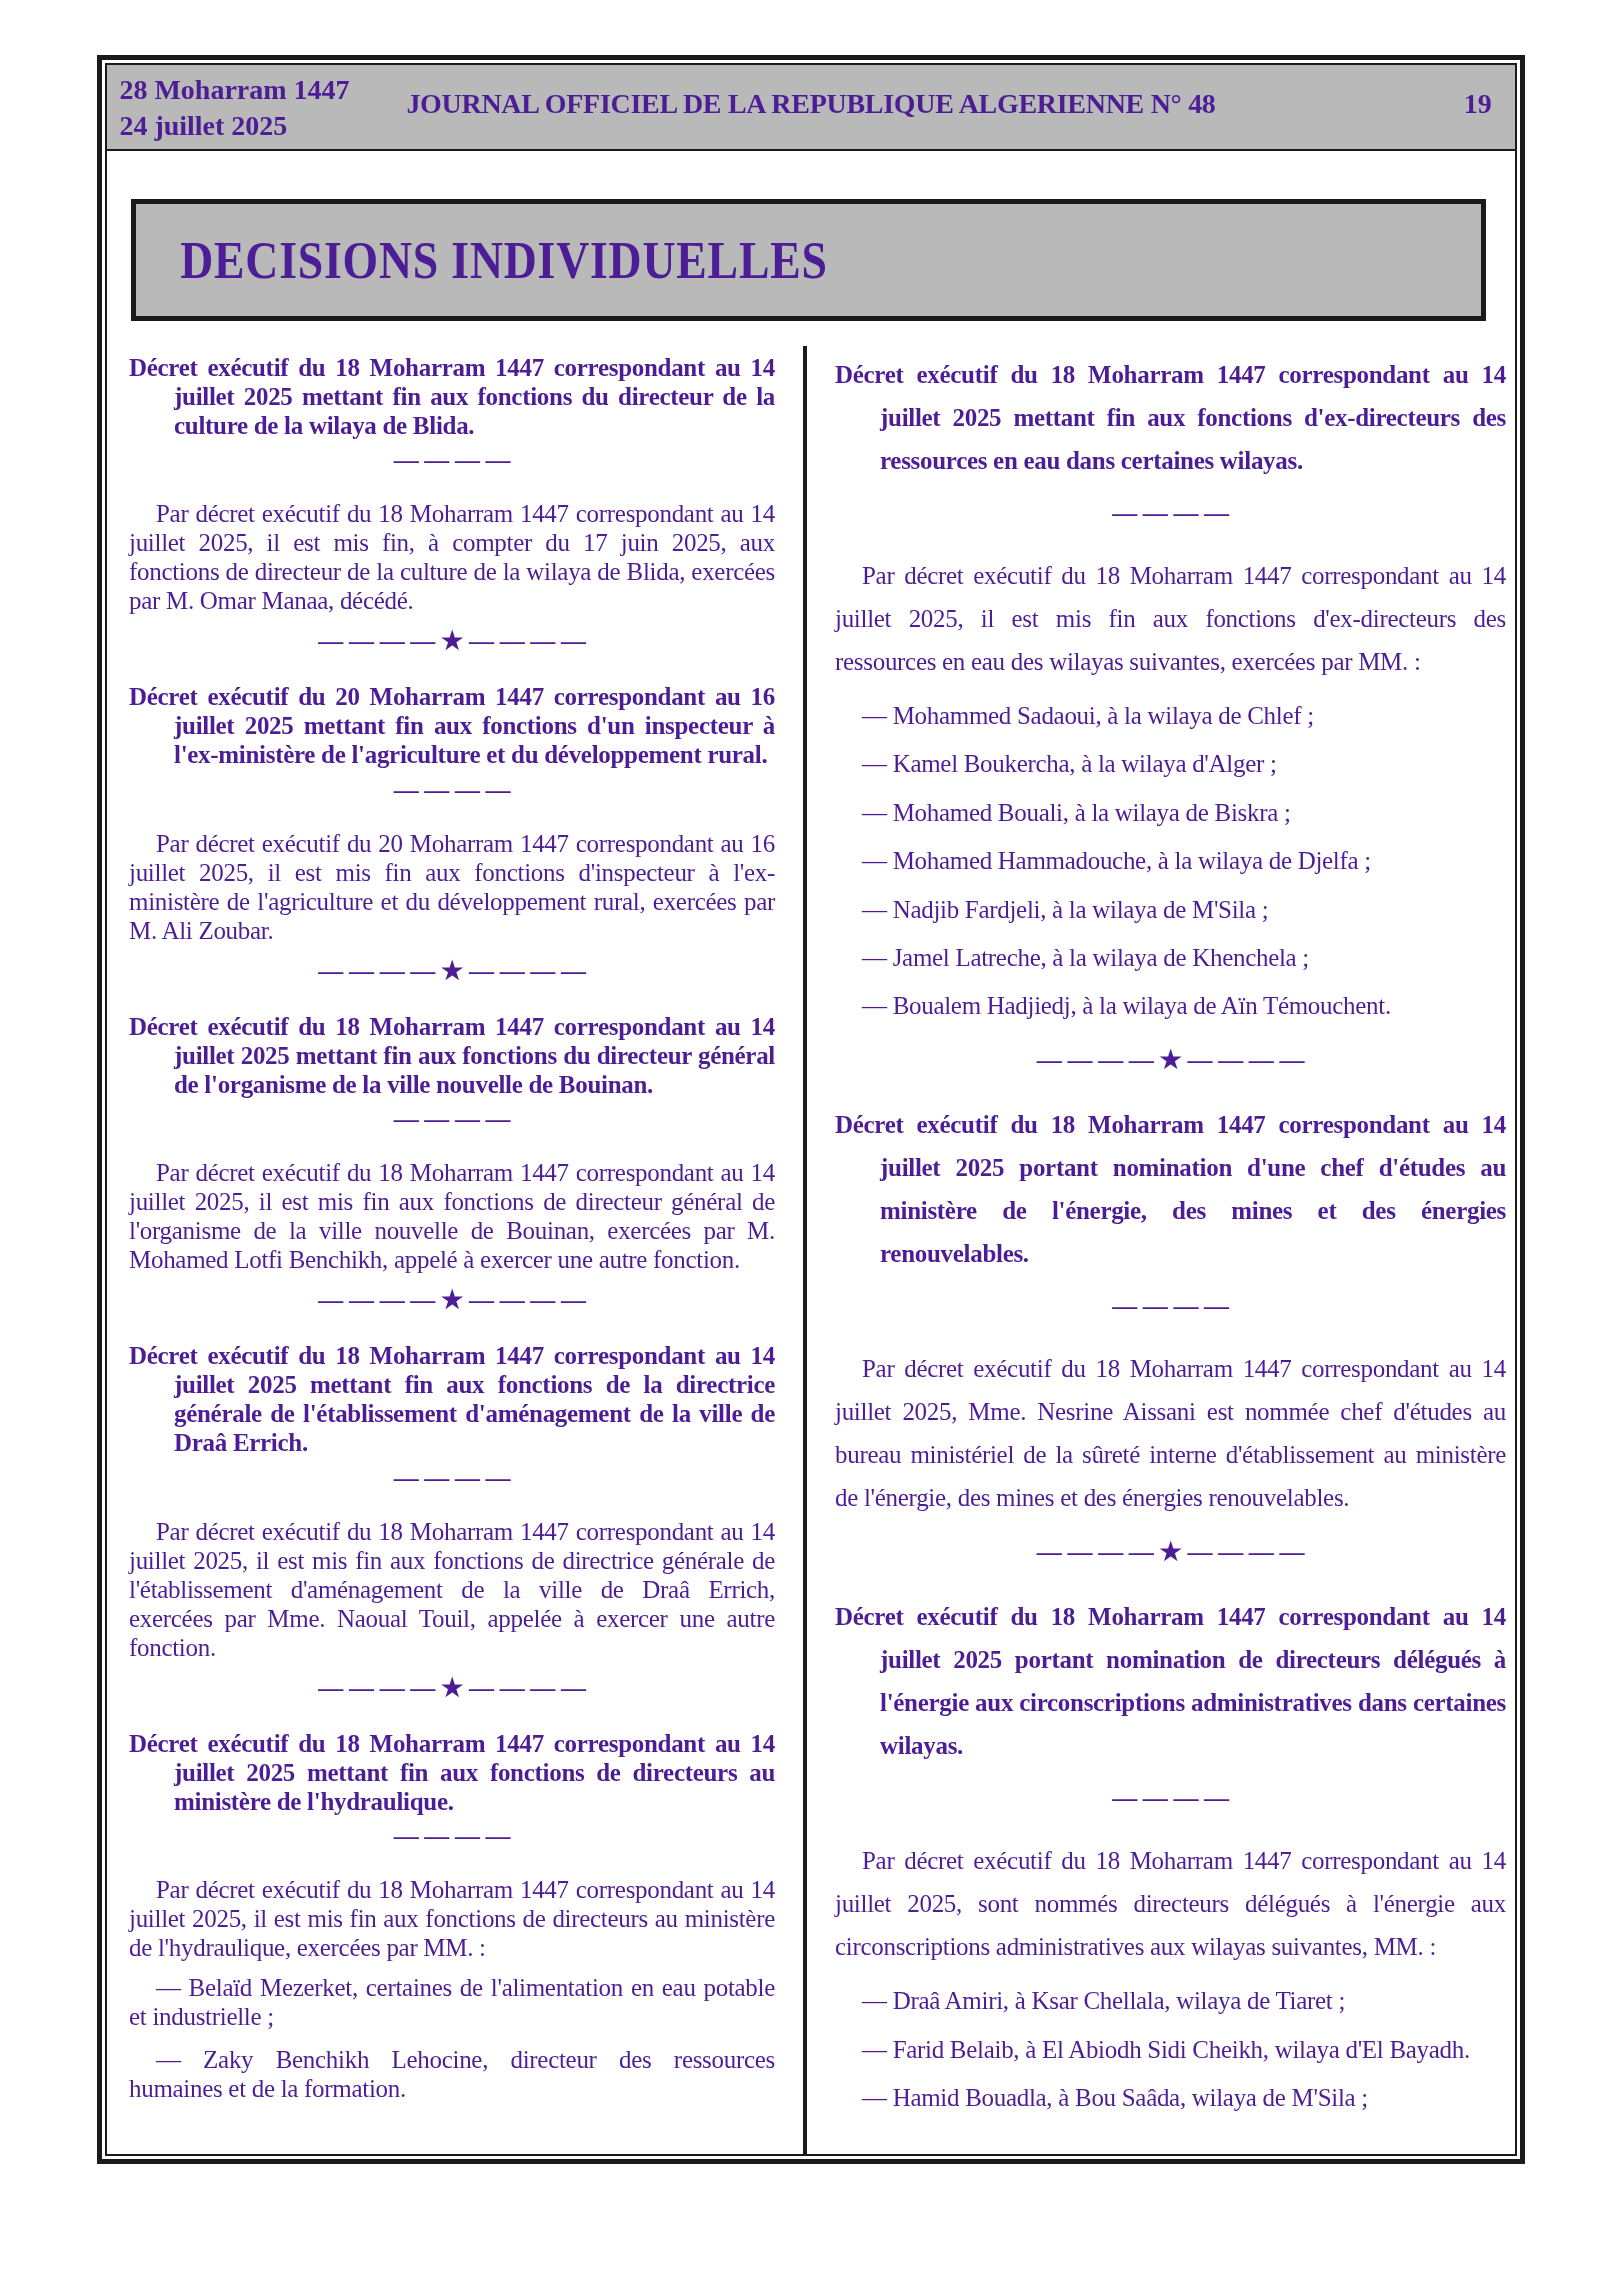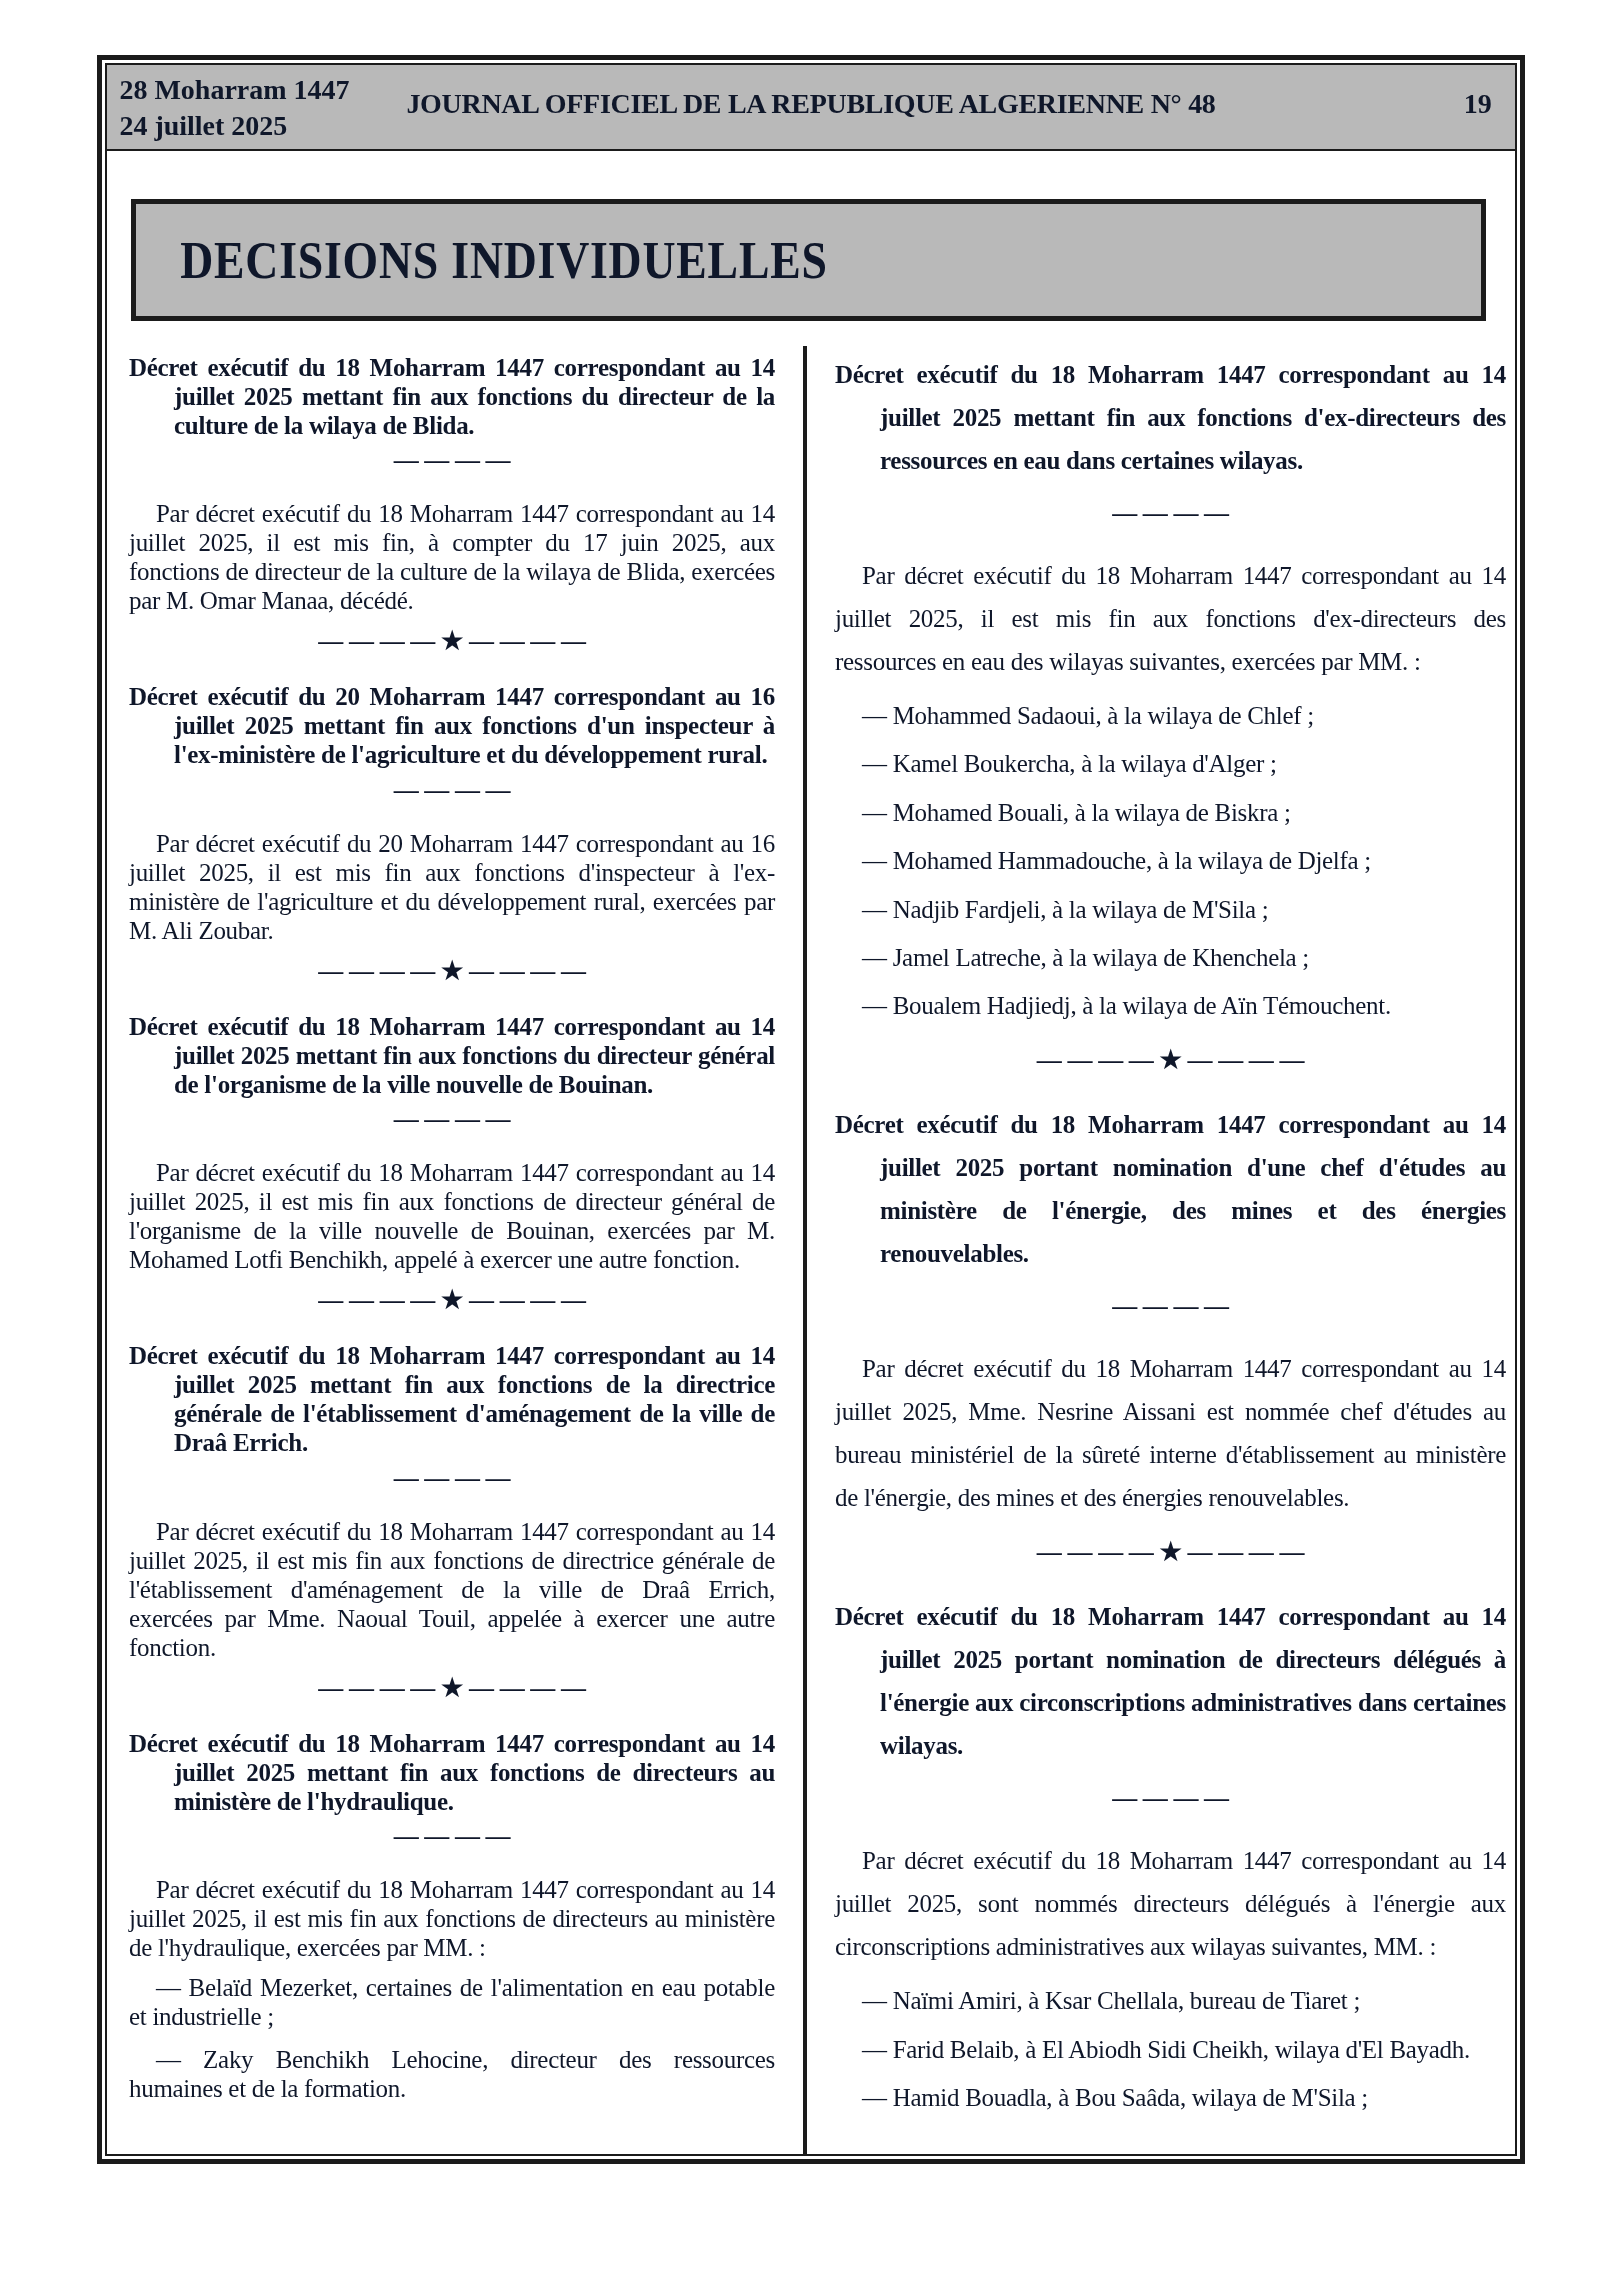--- a/index.html
+++ b/index.html
@@ -1,18 +1,18 @@
 <!DOCTYPE html>
 <html style="font-size:14.5px"><head>
 <meta charset="utf-8">
 <style>
   html,body { margin:0; padding:0; background:#ffffff; }
   .page {
     position:relative; width:1615px; height:2285px; background:#ffffff;
-    font-family:"Liberation Serif","DejaVu Serif",serif; color:#0f172a;
+    font-family:"Liberation Serif","DejaVu Serif",serif; color:#4c1d95;
     overflow:hidden;
   }
   
   .frame {
     position:absolute; left:97px; top:55px; width:1418px; height:2099px;
     border:5.4px solid #1b1b1b;
   }
   .frame-inner {
     position:absolute; left:2.7px; top:2.7px; right:2.7px; bottom:2.7px;
     border:2.7px solid #1b1b1b;
@@ -126,19 +126,19 @@
       <div class="d-item">— Jamel Latreche, à la wilaya de Khenchela ;</div>
       <div class="d-item">— Boualem Hadjiedj, à la wilaya de Aïn Témouchent.</div>
       <div class="d-sep star">— — — — ★ — — — —</div>
       <div class="d-title">Décret exécutif du 18 Moharram 1447 correspondant au 14 juillet 2025 portant nomination d'une chef d'études au ministère de l'énergie, des mines et des énergies renouvelables.</div>
       <div class="d-sep plain">— — — —</div>
       <div class="d-body">Par décret exécutif du 18 Moharram 1447 correspondant au 14 juillet 2025, Mme. Nesrine Aissani est nommée chef d'études au bureau ministériel de la sûreté interne d'établissement au ministère de l'énergie, des mines et des énergies renouvelables.</div>
       <div class="d-sep star">— — — — ★ — — — —</div>
       <div class="d-title">Décret exécutif du 18 Moharram 1447 correspondant au 14 juillet 2025 portant nomination de directeurs délégués à l'énergie aux circonscriptions administratives dans certaines wilayas.</div>
       <div class="d-sep plain">— — — —</div>
       <div class="d-body">Par décret exécutif du 18 Moharram 1447 correspondant au 14 juillet 2025, sont nommés directeurs délégués à l'énergie aux circonscriptions administratives aux wilayas suivantes, MM. :</div>
-      <div class="d-item">— Naïmi Amiri, à Ksar Chellala, bureau de Tiaret ;</div>
+      <div class="d-item">— Draâ Amiri, à Ksar Chellala, wilaya de Tiaret ;</div>
       <div class="d-item">— Farid Belaib, à El Abiodh Sidi Cheikh, wilaya d'El Bayadh.</div>
       <div class="d-item">— Hamid Bouadla, à Bou Saâda, wilaya de M'Sila ;</div>
     </div>
 
 </div>
 
 
 </body></html>

